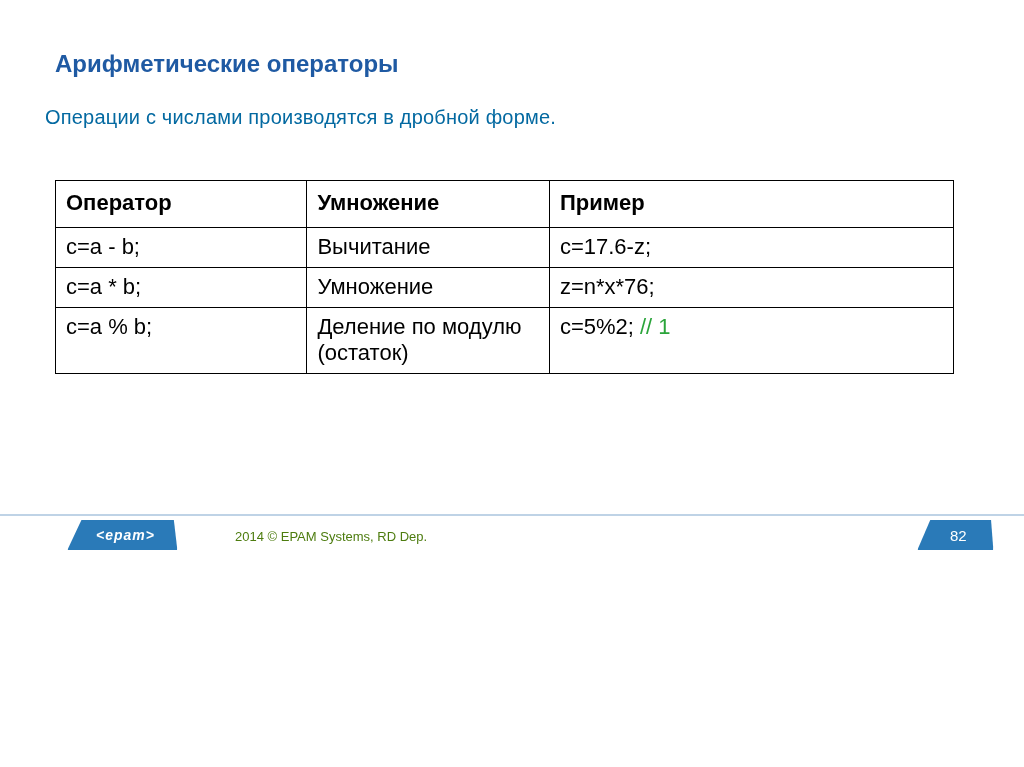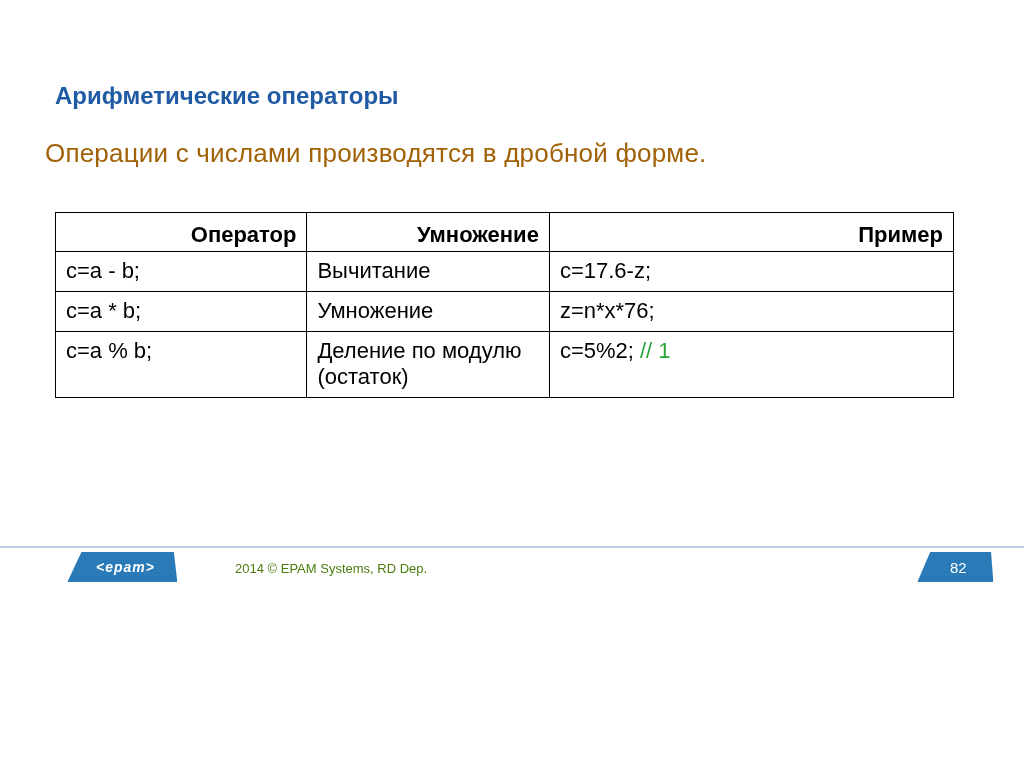--- a/index.html
+++ b/index.html
@@ -1,26 +1,26 @@
 <!DOCTYPE html>
 <html><head>
 <meta charset="utf-8">
 <style>
   * { box-sizing: border-box; margin: 0; padding: 0; }
   html, body { width: 1024px; height: 767px; font-family: Arial, Helvetica, sans-serif; background: #fff; }
-  .slide { position: relative; width: 1024px; height: 550px; background: #fff; margin-top: 32px; }
+  .slide { position: relative; width: 1024px; height: 550px; background: #fff; }
   .title { position: absolute; top: 50px; left: 55px; color: #1f5aa3; font-size: 24px; font-weight: bold; }
-  .subtitle { position: absolute; top: 106px; left: 45px; font-size: 26px; color: #a16207; letter-spacing: 0.2px; }
+  .subtitle { position: absolute; top: 106px; left: 45px; font-size: 20px; color: #0369a1; letter-spacing: 0.2px; }
   .table-wrap { position: absolute; top: 180px; left: 55px; right: 70px; }
   table { border-collapse: collapse; width: 100%; table-layout: fixed; }
   col.c1 { width: 28%; }
   col.c2 { width: 27%; }
   col.c3 { width: 45%; }
   th, td { border: 1.5px solid #000; font-size: 22px; text-align: left; padding: 6px 10px 7px 10px; vertical-align: top; }
-  th { font-weight: bold; text-align: right; padding-top: 9px; padding-bottom: 3px; }
+  th { font-weight: bold; text-align: left; padding-top: 9px; padding-bottom: 11px; }
   .comment { color: #2aa43a; }
   .footer { position: absolute; left: 0; right: 0; bottom: 0; height: 36px; }
   .footer-line { position: absolute; top: 0; left: 0; right: 0; height: 2px; background: #bfd3e6; }
   .logo-tab { position: absolute; left: 70px; bottom: 0; width: 110px; height: 30px; background: #2a7ab8; color: #fff; font-weight: bold; font-size: 14px; font-style: italic; display: flex; align-items: center; justify-content: center; clip-path: polygon(8% 0, 92% 0, 100% 100%, 0 100%); transform: skewX(-10deg); letter-spacing: 1px; }
   .logo-tab span { transform: skewX(10deg); }
   .copyright { position: absolute; left: 235px; bottom: 6px; color: #4d7c0f; font-size: 13px; }
   .pagenum-tab { position: absolute; right: 28px; bottom: 0; width: 76px; height: 30px; background: #2a7ab8; color: #fff; font-size: 15px; display: flex; align-items: center; justify-content: center; clip-path: polygon(10% 0, 90% 0, 100% 100%, 0 100%); transform: skewX(-10deg); }
   .pagenum-tab span { transform: skewX(10deg); }
 </style>
 </head>

